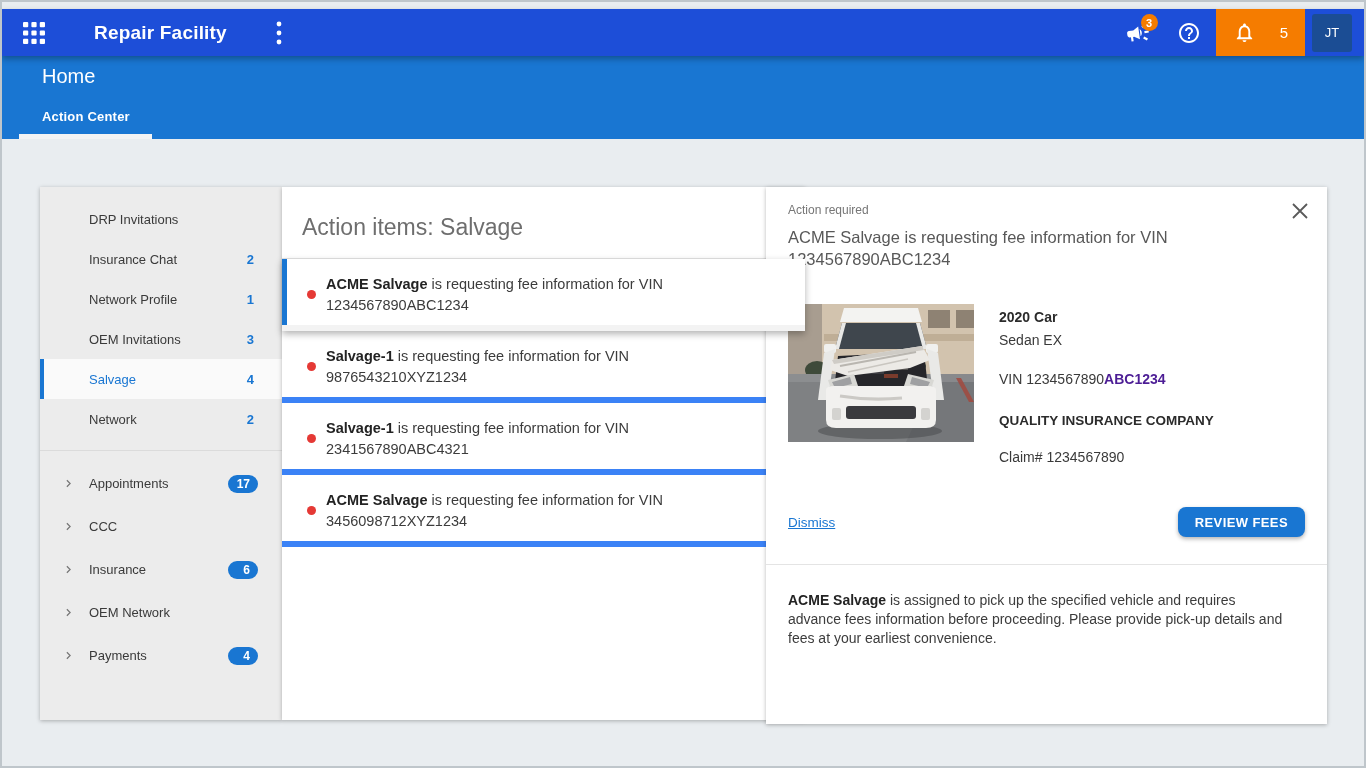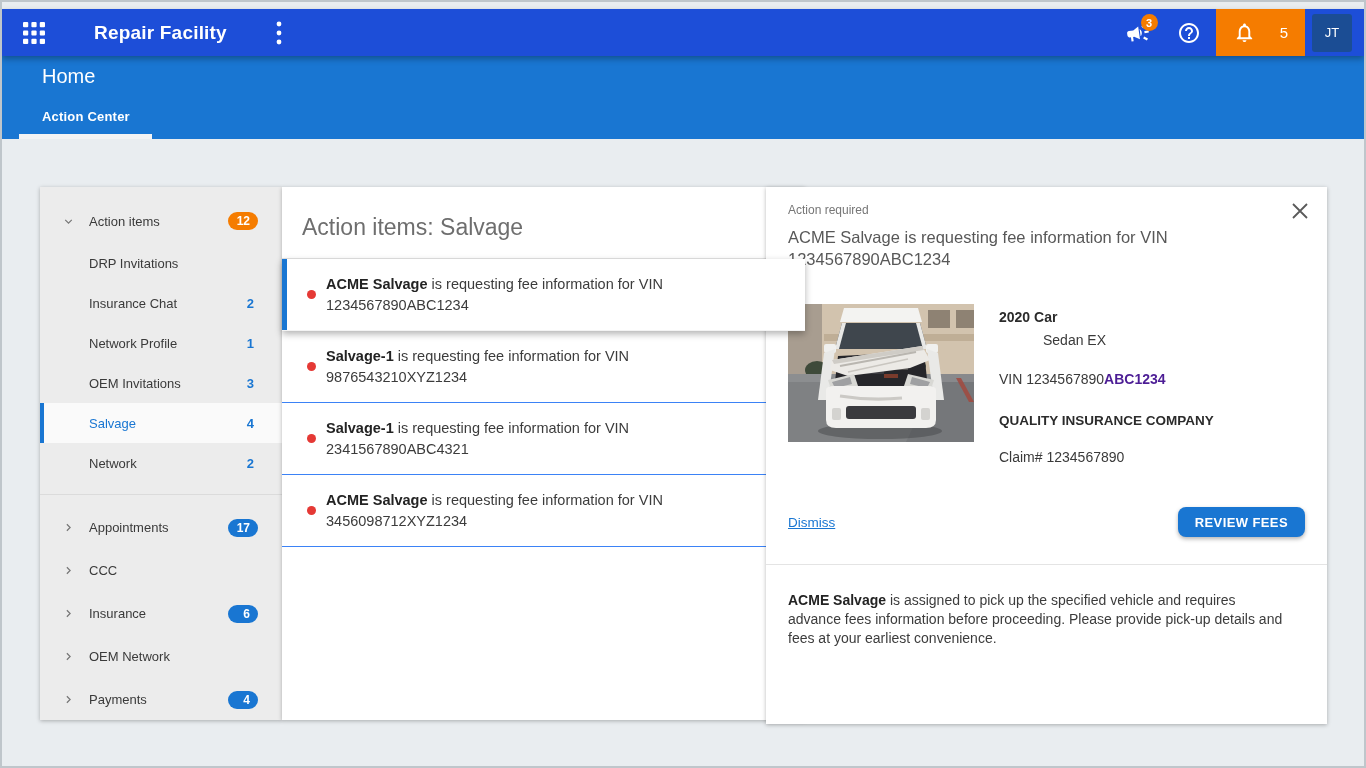--- a/index.html
+++ b/index.html
@@ -62,21 +62,21 @@
   .nav-sub .count{ margin-left:auto; color:#1976D2; font-weight:bold; font-size:13px; }
   .nav-sub.selected{ background:#FAFAFA; color:#1976D2;
                      box-shadow:inset 4px 0 0 #1976D2; }
   .side-divider{ height:1px; background:#DBDBDB; margin:11px 0; }
 
   
   .listpanel{ position:absolute; left:280px; top:185px; width:523px; height:533px;
               background:#fff; }
   .list-header{ height:72px; border-bottom:1px solid #E4E4E4; display:flex;
                 align-items:center; padding:10px 20px 0; font-size:23px; color:#6E6E6E; }
-  .list-item{ position:relative; height:72px; border-bottom:1px solid #3b82f6;
+  .list-item{ position:relative; height:72px; border-bottom:6px solid #3b82f6;
               padding:15px 30px 0 44px; cursor:pointer; background:#fff; }
   .list-item .dot{ position:absolute; left:25px; top:31px; width:9px; height:9px;
                    border-radius:50%; background:#E53935; }
   .l1,.l2{ font-size:14.5px; color:#3C3C3C; line-height:21px; }
   .l1 b{ color:#232323; }
   .list-item.selected{ box-shadow:inset 5px 0 0 #1976D2, 0 3px 7px rgba(0,0,0,.30);
                        z-index:2; border-bottom-color:#f3f3f3; }
   .scroll-thumb{ position:absolute; right:3px; top:85px; width:5px; height:192px;
                  background:#C7C7C7; border-radius:3px; cursor:pointer; }
 
@@ -85,21 +85,21 @@
                 background:#fff; padding:16px 22px; }
   .eyebrow{ font-size:12px; color:#767676; }
   .close-btn{ position:absolute; top:13px; right:15px; width:24px; height:24px;
               background:none; border:none; cursor:pointer; }
   .detail-title{ margin-top:9px; font-size:16.5px; font-weight:normal; color:#585858;
                  line-height:22px; max-width:420px; }
   .vehicle-row{ display:flex; margin-top:34px; }
   .photo{ width:186px; height:138px; flex:none; overflow:hidden; }
   .vinfo{ margin-left:25px; padding-top:5px; font-size:14px; color:#3A3A3A; }
   .vname{ font-weight:bold; color:#2B2B2B; }
-  .vtrim{ margin-top:7px;margin-left:44px; }
+  .vtrim{ margin-top:7px; }
   .vvin{ margin-top:23px; }
   .vvin b{ color:#4c1d95; }
   .vins{ margin-top:26px; font-weight:bold; font-size:13.5px; color:#2B2B2B; }
   .vclaim{ margin-top:21px; }
   .actions-row{ display:flex; align-items:center; justify-content:space-between;
                 margin-top:42px; }
   .dismiss{ color:#1976D2; font-size:13.5px; text-decoration:underline; cursor:pointer; }
   .review-btn{ background:#1976D2; color:#fff; border:none; border-radius:8px; height:30px;
                padding:0 17px; font-size:13px; font-weight:bold; letter-spacing:.4px;
                box-shadow:0 2px 4px rgba(0,0,0,.3); cursor:pointer;
@@ -166,29 +166,20 @@
 
   <div class="subheader">
     <div class="page-title">Home</div>
     <div class="tab">
       <span>Action Center</span>
     </div>
     <div class="tab-indicator"></div>
   </div>
 
   <aside class="sidebar card">
-    <div class="nav-group">
-      <span class="chev">
-        <svg width="13" height="13" viewBox="0 0 24 24">
-            <path d="M6 9l6 6 6-6" stroke="#757575" stroke-width="2.2" fill="none"></path>
-          </svg>
-      </span>
-      <span class="nav-label">Action items</span>
-      <span class="pill orange">12</span>
-    </div>
 
     <div class="nav-sub">
       <span class="nav-label">DRP Invitations</span>
       <span class="count"></span>
     </div>
     <div class="nav-sub">
       <span class="nav-label">Insurance Chat</span>
       <span class="count">2</span>
     </div>
     <div class="nav-sub">

